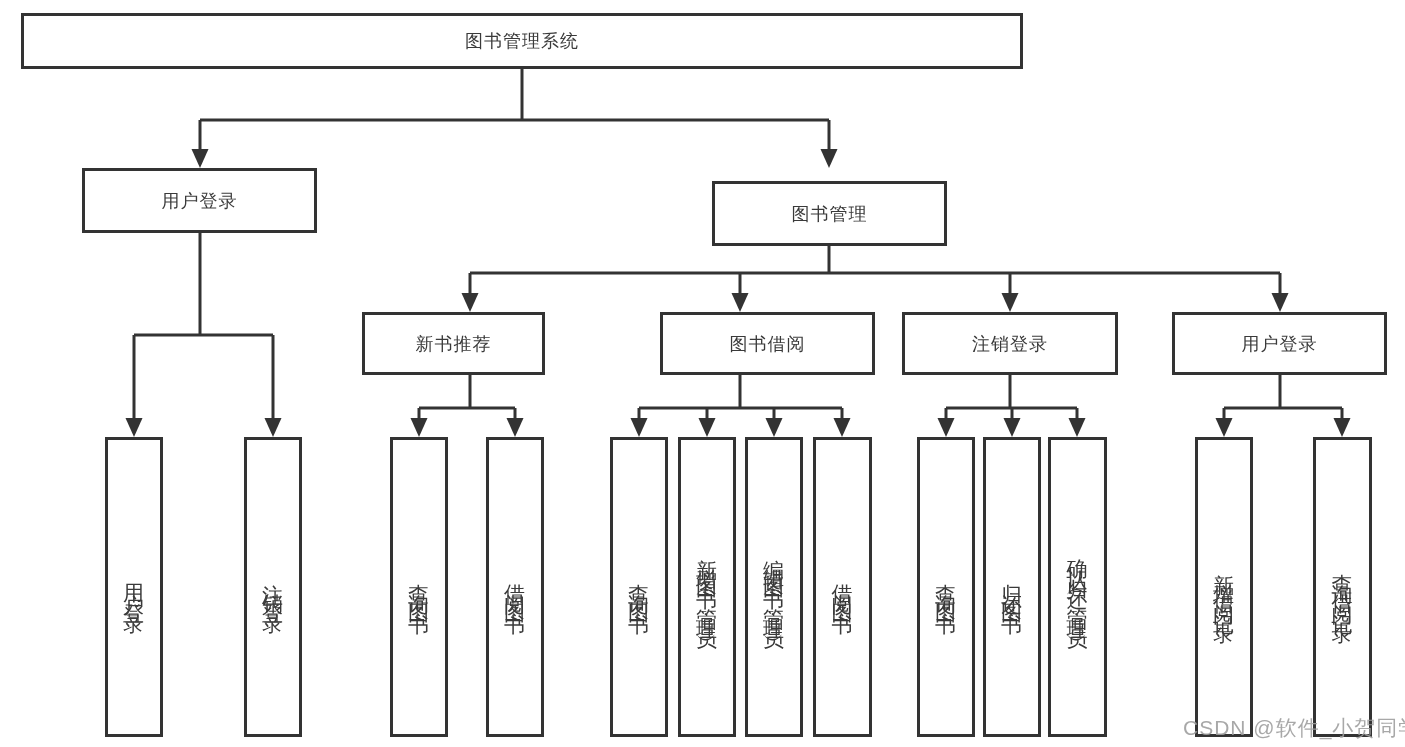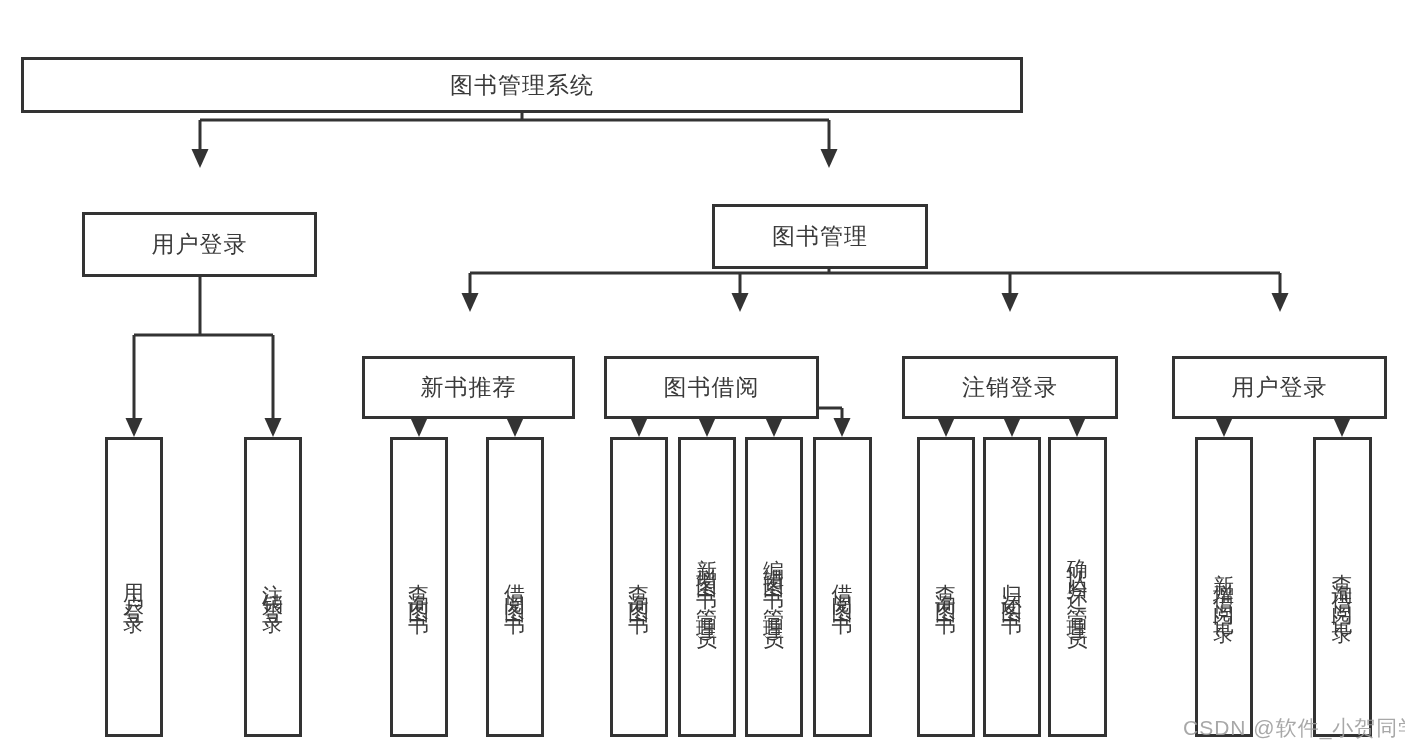--- a/index.html
+++ b/index.html
@@ -21,21 +21,21 @@
   .node {
     position: absolute;
     background: #ffffff;
     border: 3px solid #333333;
     display: flex;
     align-items: center;
     justify-content: center;
     color: #3a3a3a;
     z-index: 2;
   }
-  .node.h { font-size: 23px; letter-spacing: 1px; margin-top: 44px; }
+  .node.h { font-size: 18px; letter-spacing: 1px; }
   .node.leaf { font-size: 21px; }
   .node.leaf .vtext {
     writing-mode: vertical-rl;
     text-orientation: mixed;
     letter-spacing: 10px;
     line-height: 1;
     white-space: nowrap;
   }
   .watermark {
     position: absolute;
@@ -107,28 +107,28 @@
       <path d="M 1333.5 418 L 1350.5 418 L 1342 437 Z" fill="#333333"></path>
     </svg>
 
   <div class="node h" style="left:21px; top:13px; width:1002px; height:56px;">
     <span>图书管理系统</span>
   </div>
 
   <div class="node h" style="left:82px; top:168px; width:235px; height:65px;">
     <span>用户登录</span>
   </div>
-  <div class="node h" style="left:712px; top:160px; width:216px; height:65px;">
+  <div class="node h" style="left:712px; top:181px; width:235px; height:65px;">
     <span>图书管理</span>
   </div>
 
-  <div class="node h" style="left:362px; top:312px; width:213px; height:63px;">
+  <div class="node h" style="left:362px; top:312px; width:183px; height:63px;">
     <span>新书推荐</span>
   </div>
-  <div class="node h" style="left:604px; top:312px; width:215px; height:63px;">
+  <div class="node h" style="left:660px; top:312px; width:215px; height:63px;">
     <span>图书借阅</span>
   </div>
   <div class="node h" style="left:902px; top:312px; width:216px; height:63px;">
     <span>注销登录</span>
   </div>
   <div class="node h" style="left:1172px; top:312px; width:215px; height:63px;">
     <span>用户登录</span>
   </div>
 
   <div class="node leaf" style="left:105px; top:437px; width:58px; height:300px;">

